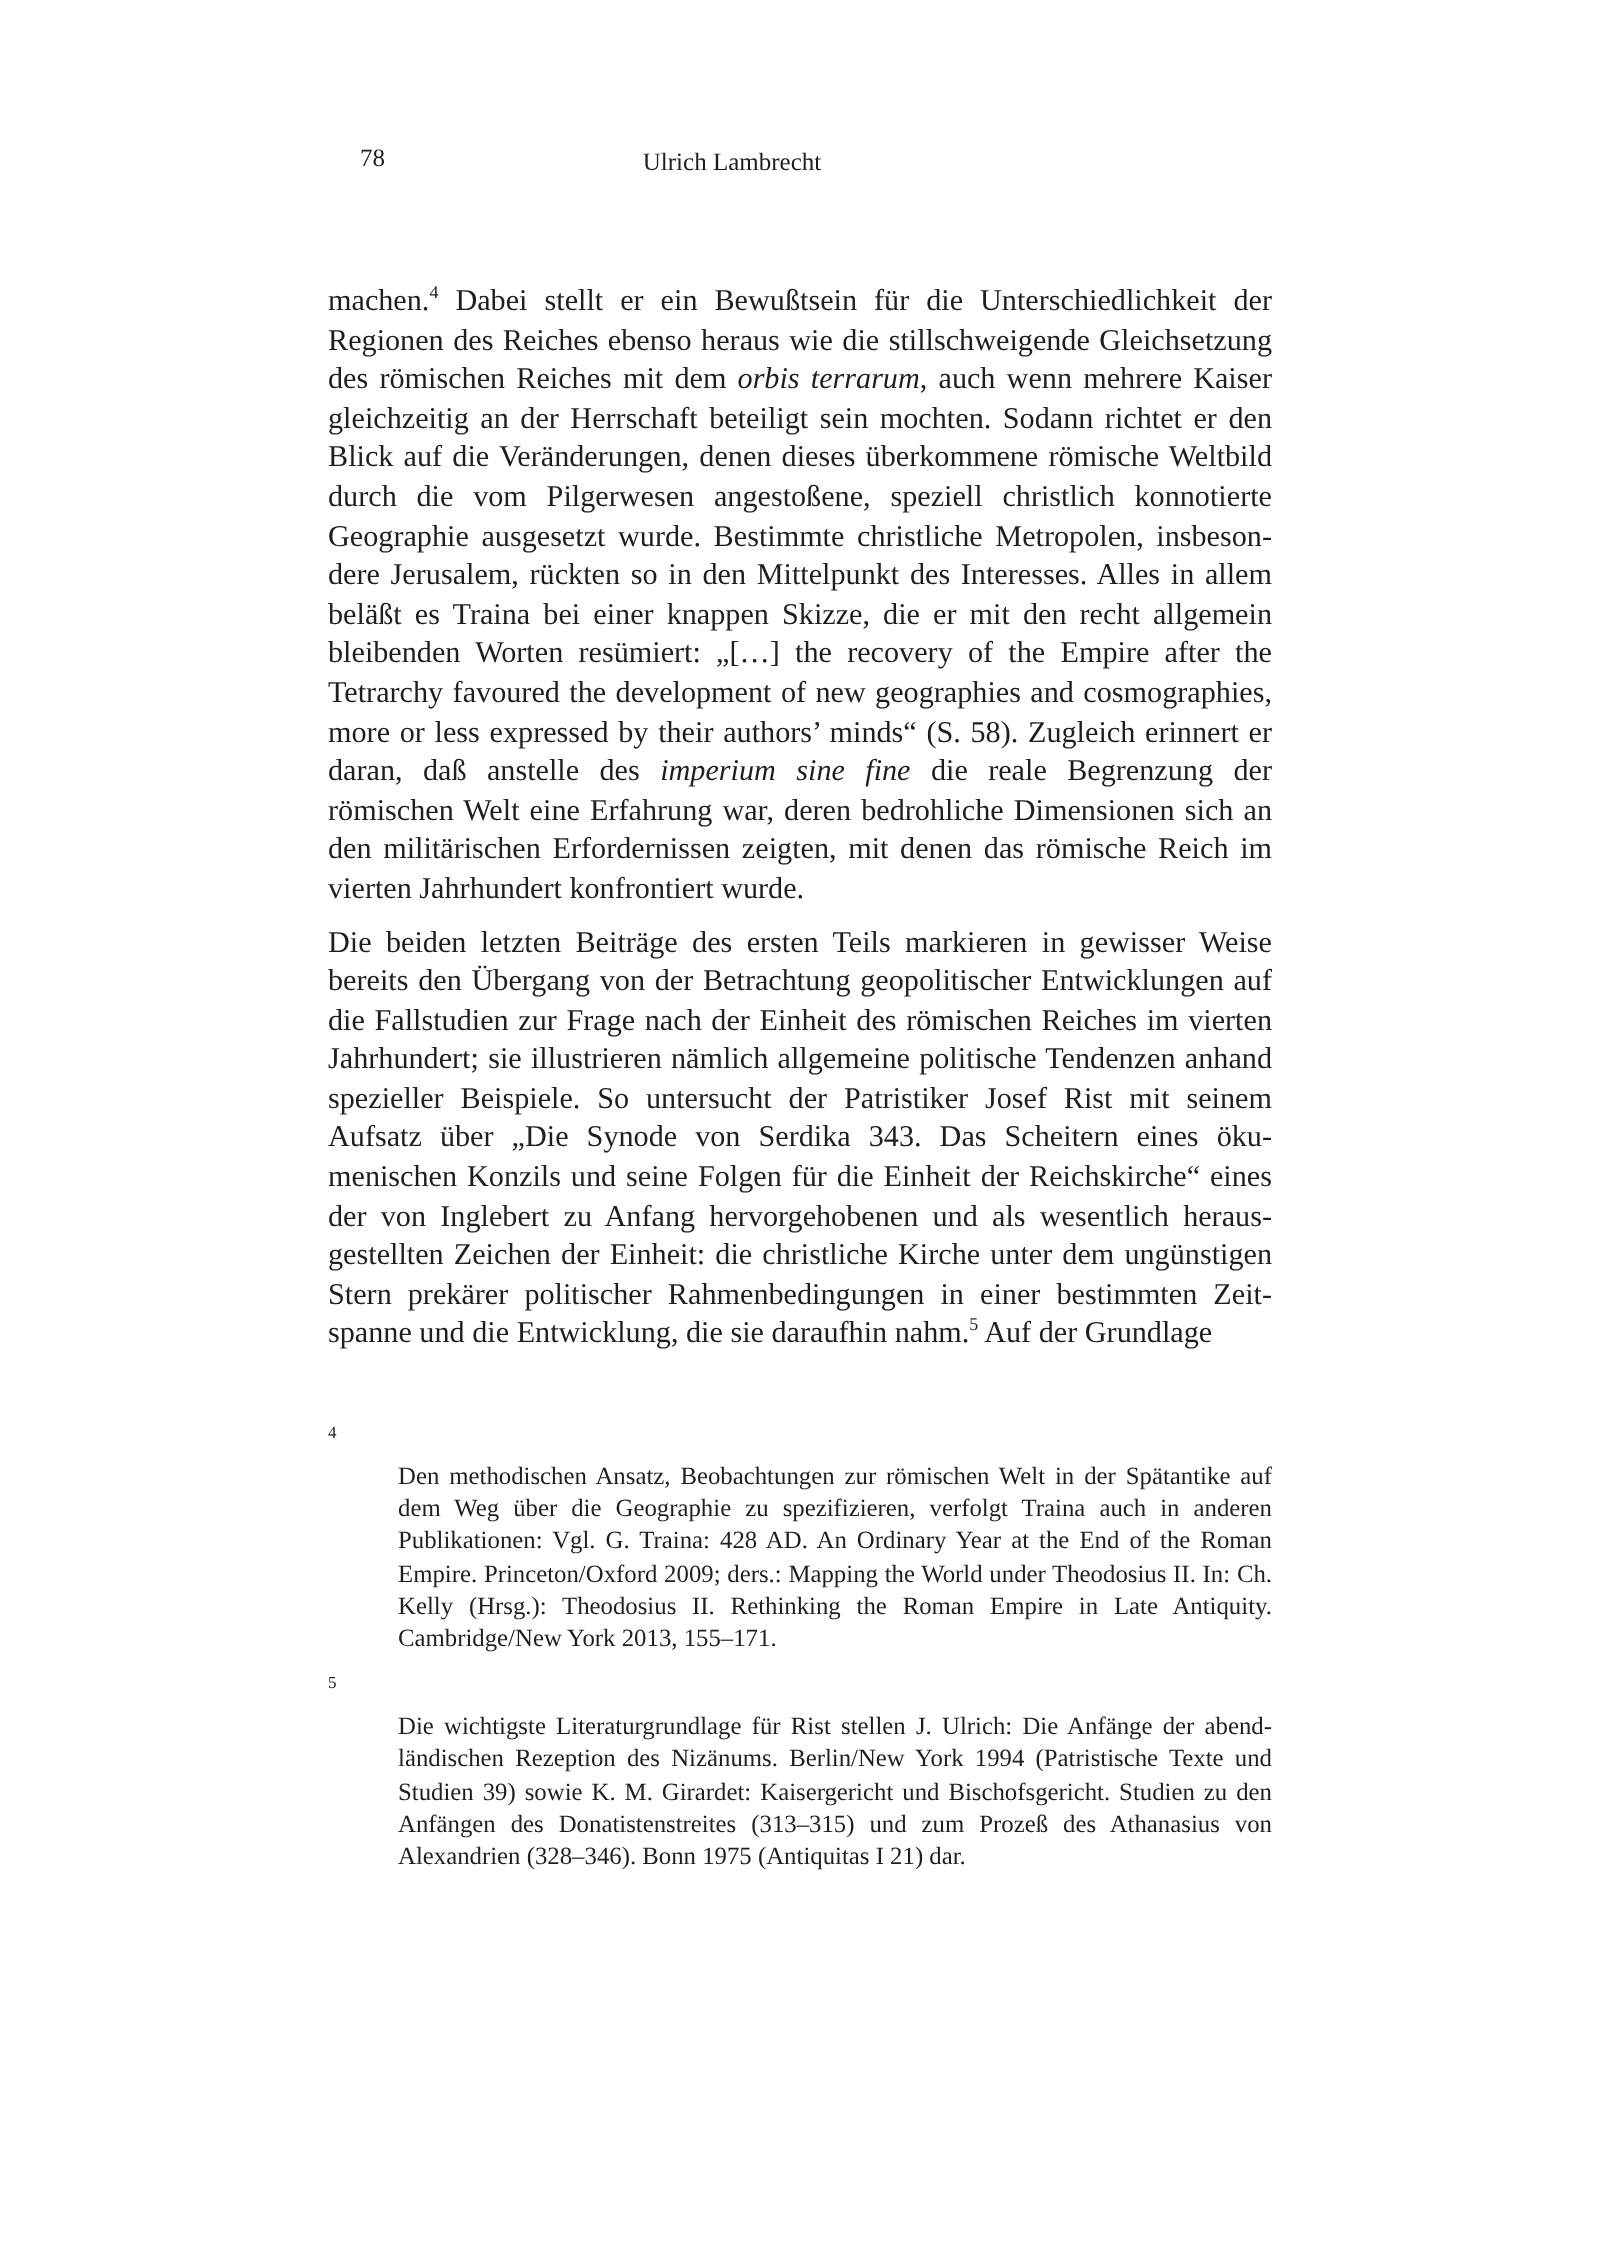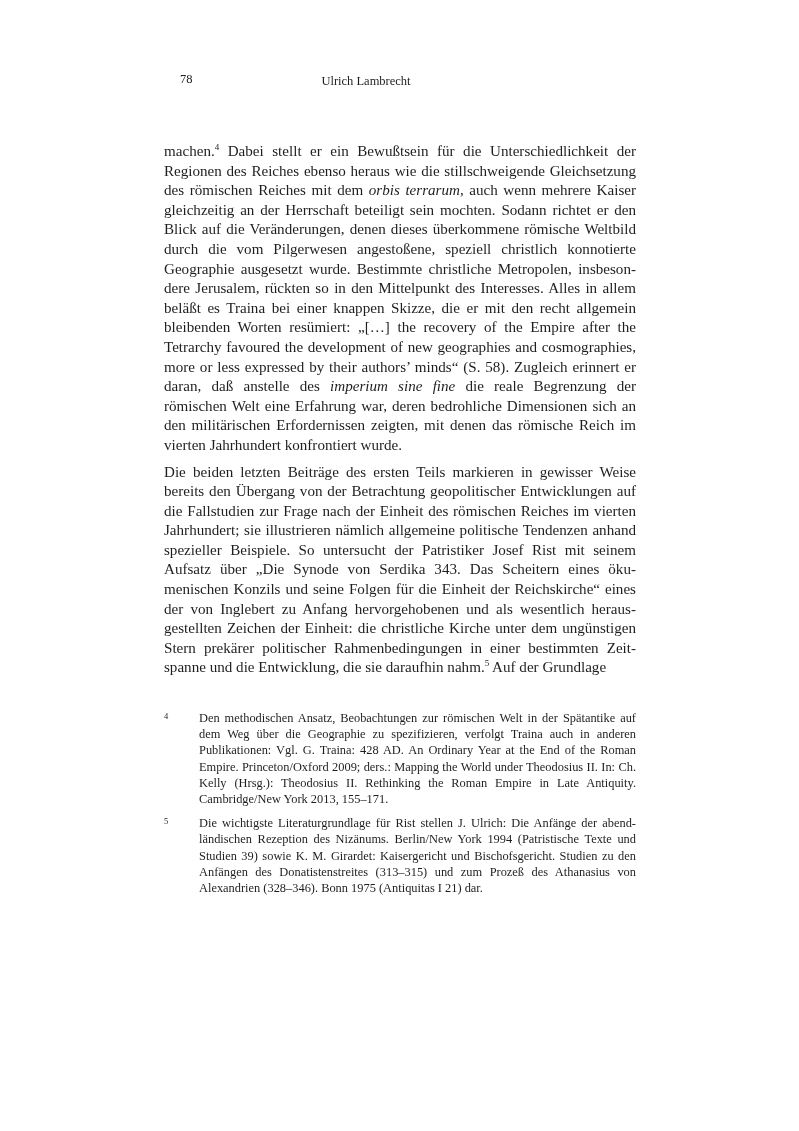--- a/index.html
+++ b/index.html
@@ -8,21 +8,21 @@
   .page-number { position: absolute; left: 164px; top: 72px; font-size: 12.5px; margin-left: 16px; }
   .running-head { position: absolute; left: 0; width: 712px; top: 74px; text-align: center; font-size: 12.5px; padding-left: 20px; box-sizing: border-box; }
   .body-text { position: absolute; left: 164px; top: 142px; width: 472px; font-size: 15.1px; line-height: 19.6px; text-align: justify; hyphens: manual; }
   .body-text p { margin: 0; }
   .body-text p + p { margin-top: 7px; }
   sup { font-size: 9px; vertical-align: super; line-height: 0; }
   em { }
   .footnotes { position: absolute; left: 164px; top: 710px; width: 472px; font-size: 12.4px; line-height: 16.2px; }
   .footnote { display: flex; margin-bottom: 8px; }
   .fn-num { width: 35px; flex: 0 0 35px; font-size: 8.5px; line-height: 12px; }
-  .fn-text { flex: 1; text-align: justify; }
+  .fn-text { flex: 1; text-align: justify; margin-top: 20px; }
 </style>
 </head>
 <body>
 
 <div class="page-number">78</div>
 <div class="running-head">Ulrich Lambrecht</div>
 
 <div class="body-text">
   <p><span>machen.</span><sup>4</sup><span> Dabei stellt er ein Bewußtsein für die Unterschiedlichkeit der Regionen des Reiches ebenso heraus wie die stillschweigende Gleichsetzung des römischen Reiches mit dem </span><em>orbis terrarum</em><span>, auch wenn mehrere Kaiser gleichzeitig an der Herrschaft beteiligt sein mochten. Sodann richtet er den Blick auf die Veränderungen, denen dieses überkommene römische Weltbild durch die vom Pilgerwesen angestoßene, speziell christlich konnotierte Geographie ausgesetzt wurde. Bestimmte christliche Metropolen, insbeson­dere Jerusalem, rückten so in den Mittelpunkt des Interesses. Alles in allem beläßt es Traina bei einer knappen Skizze, die er mit den recht allgemein bleibenden Worten resümiert: „[…] the recovery of the Empire after the Tetrarchy favoured the development of new geographies and cosmogra­phies, more or less expressed by their authors’ minds“ (S. 58). Zugleich erinnert er daran, daß anstelle des </span><em>imperium sine fine</em><span> die reale Begrenzung der römischen Welt eine Erfahrung war, deren bedrohliche Dimensionen sich an den militärischen Erfordernissen zeigten, mit denen das römische Reich im vierten Jahrhundert konfrontiert wurde.</span></p>
   <p><span>Die beiden letzten Beiträge des ersten Teils markieren in gewisser Weise bereits den Übergang von der Betrachtung geopolitischer Entwicklungen auf die Fallstudien zur Frage nach der Einheit des römischen Reiches im vierten Jahrhundert; sie illustrieren nämlich allgemeine politische Tendenzen anhand spezieller Beispiele. So untersucht der Patristiker Josef Rist mit sei­nem Aufsatz über „Die Synode von Serdika 343. Das Scheitern eines öku­menischen Konzils und seine Folgen für die Einheit der Reichskirche“ eines der von Inglebert zu Anfang hervorgehobenen und als wesentlich heraus­gestellten Zeichen der Einheit: die christliche Kirche unter dem ungünstigen Stern prekärer politischer Rahmenbedingungen in einer bestimmten Zeit­spanne und die Entwicklung, die sie daraufhin nahm.</span><sup>5</sup><span> Auf der Grundlage</span></p>

